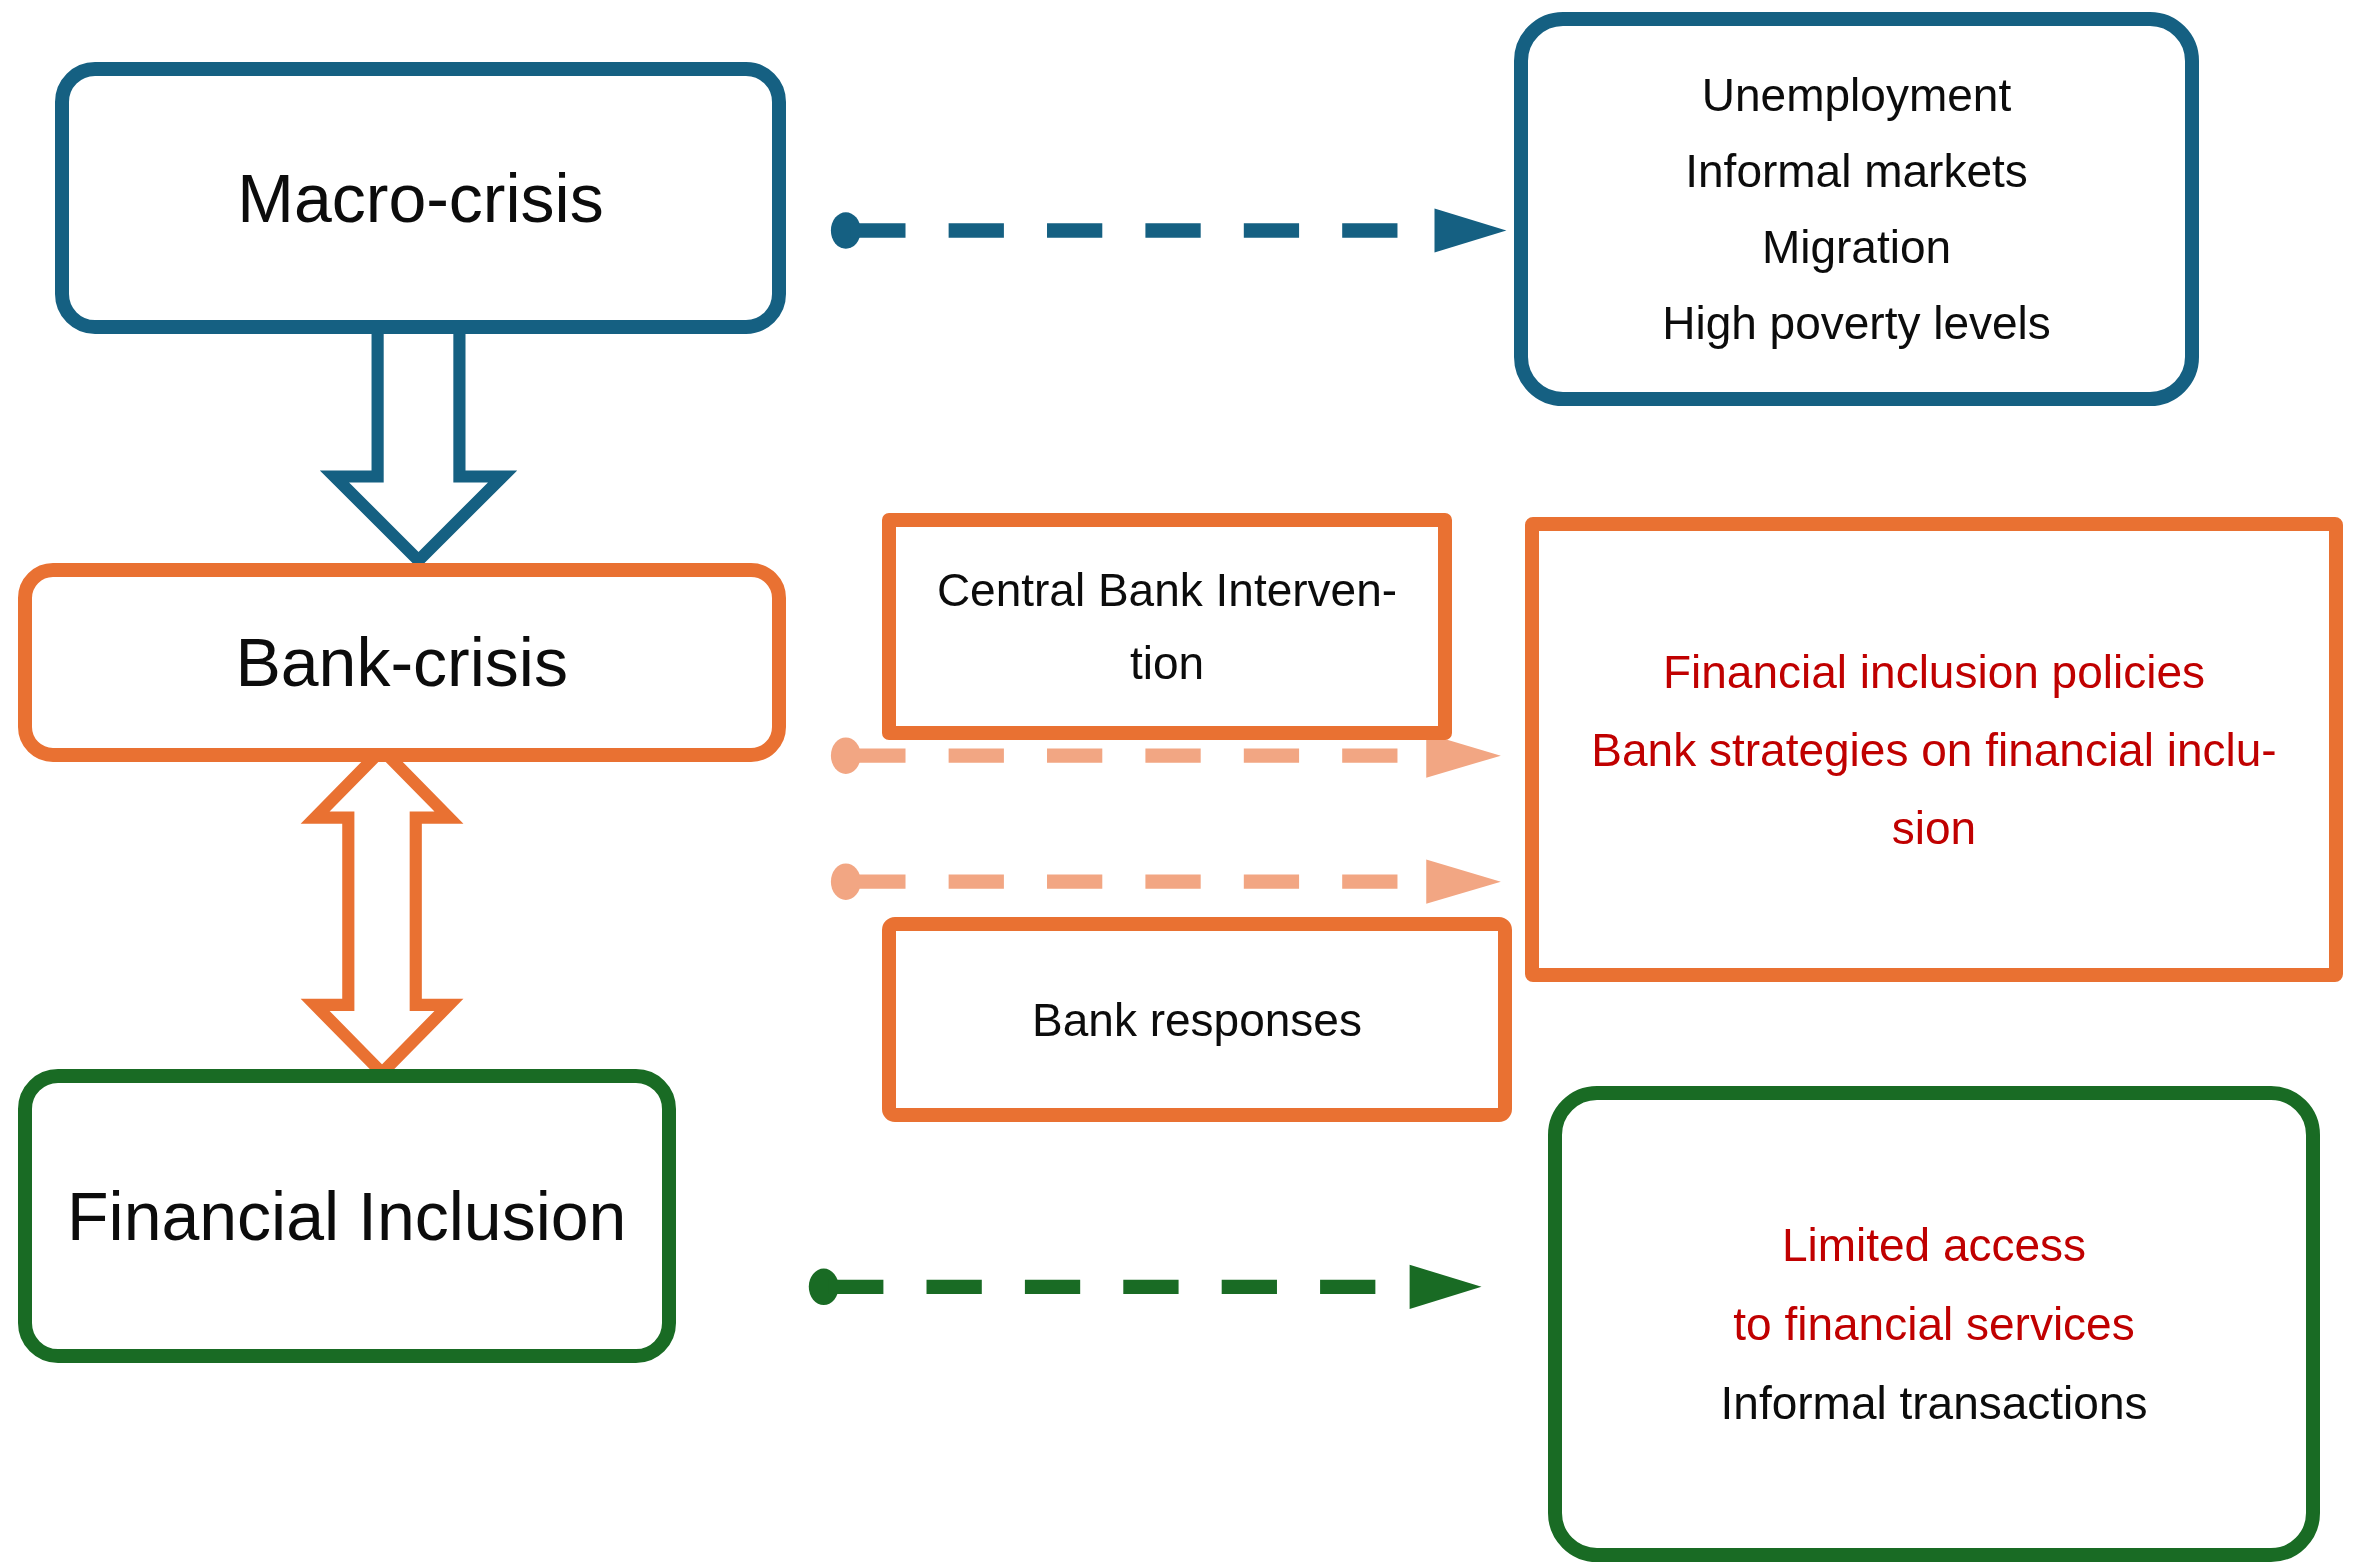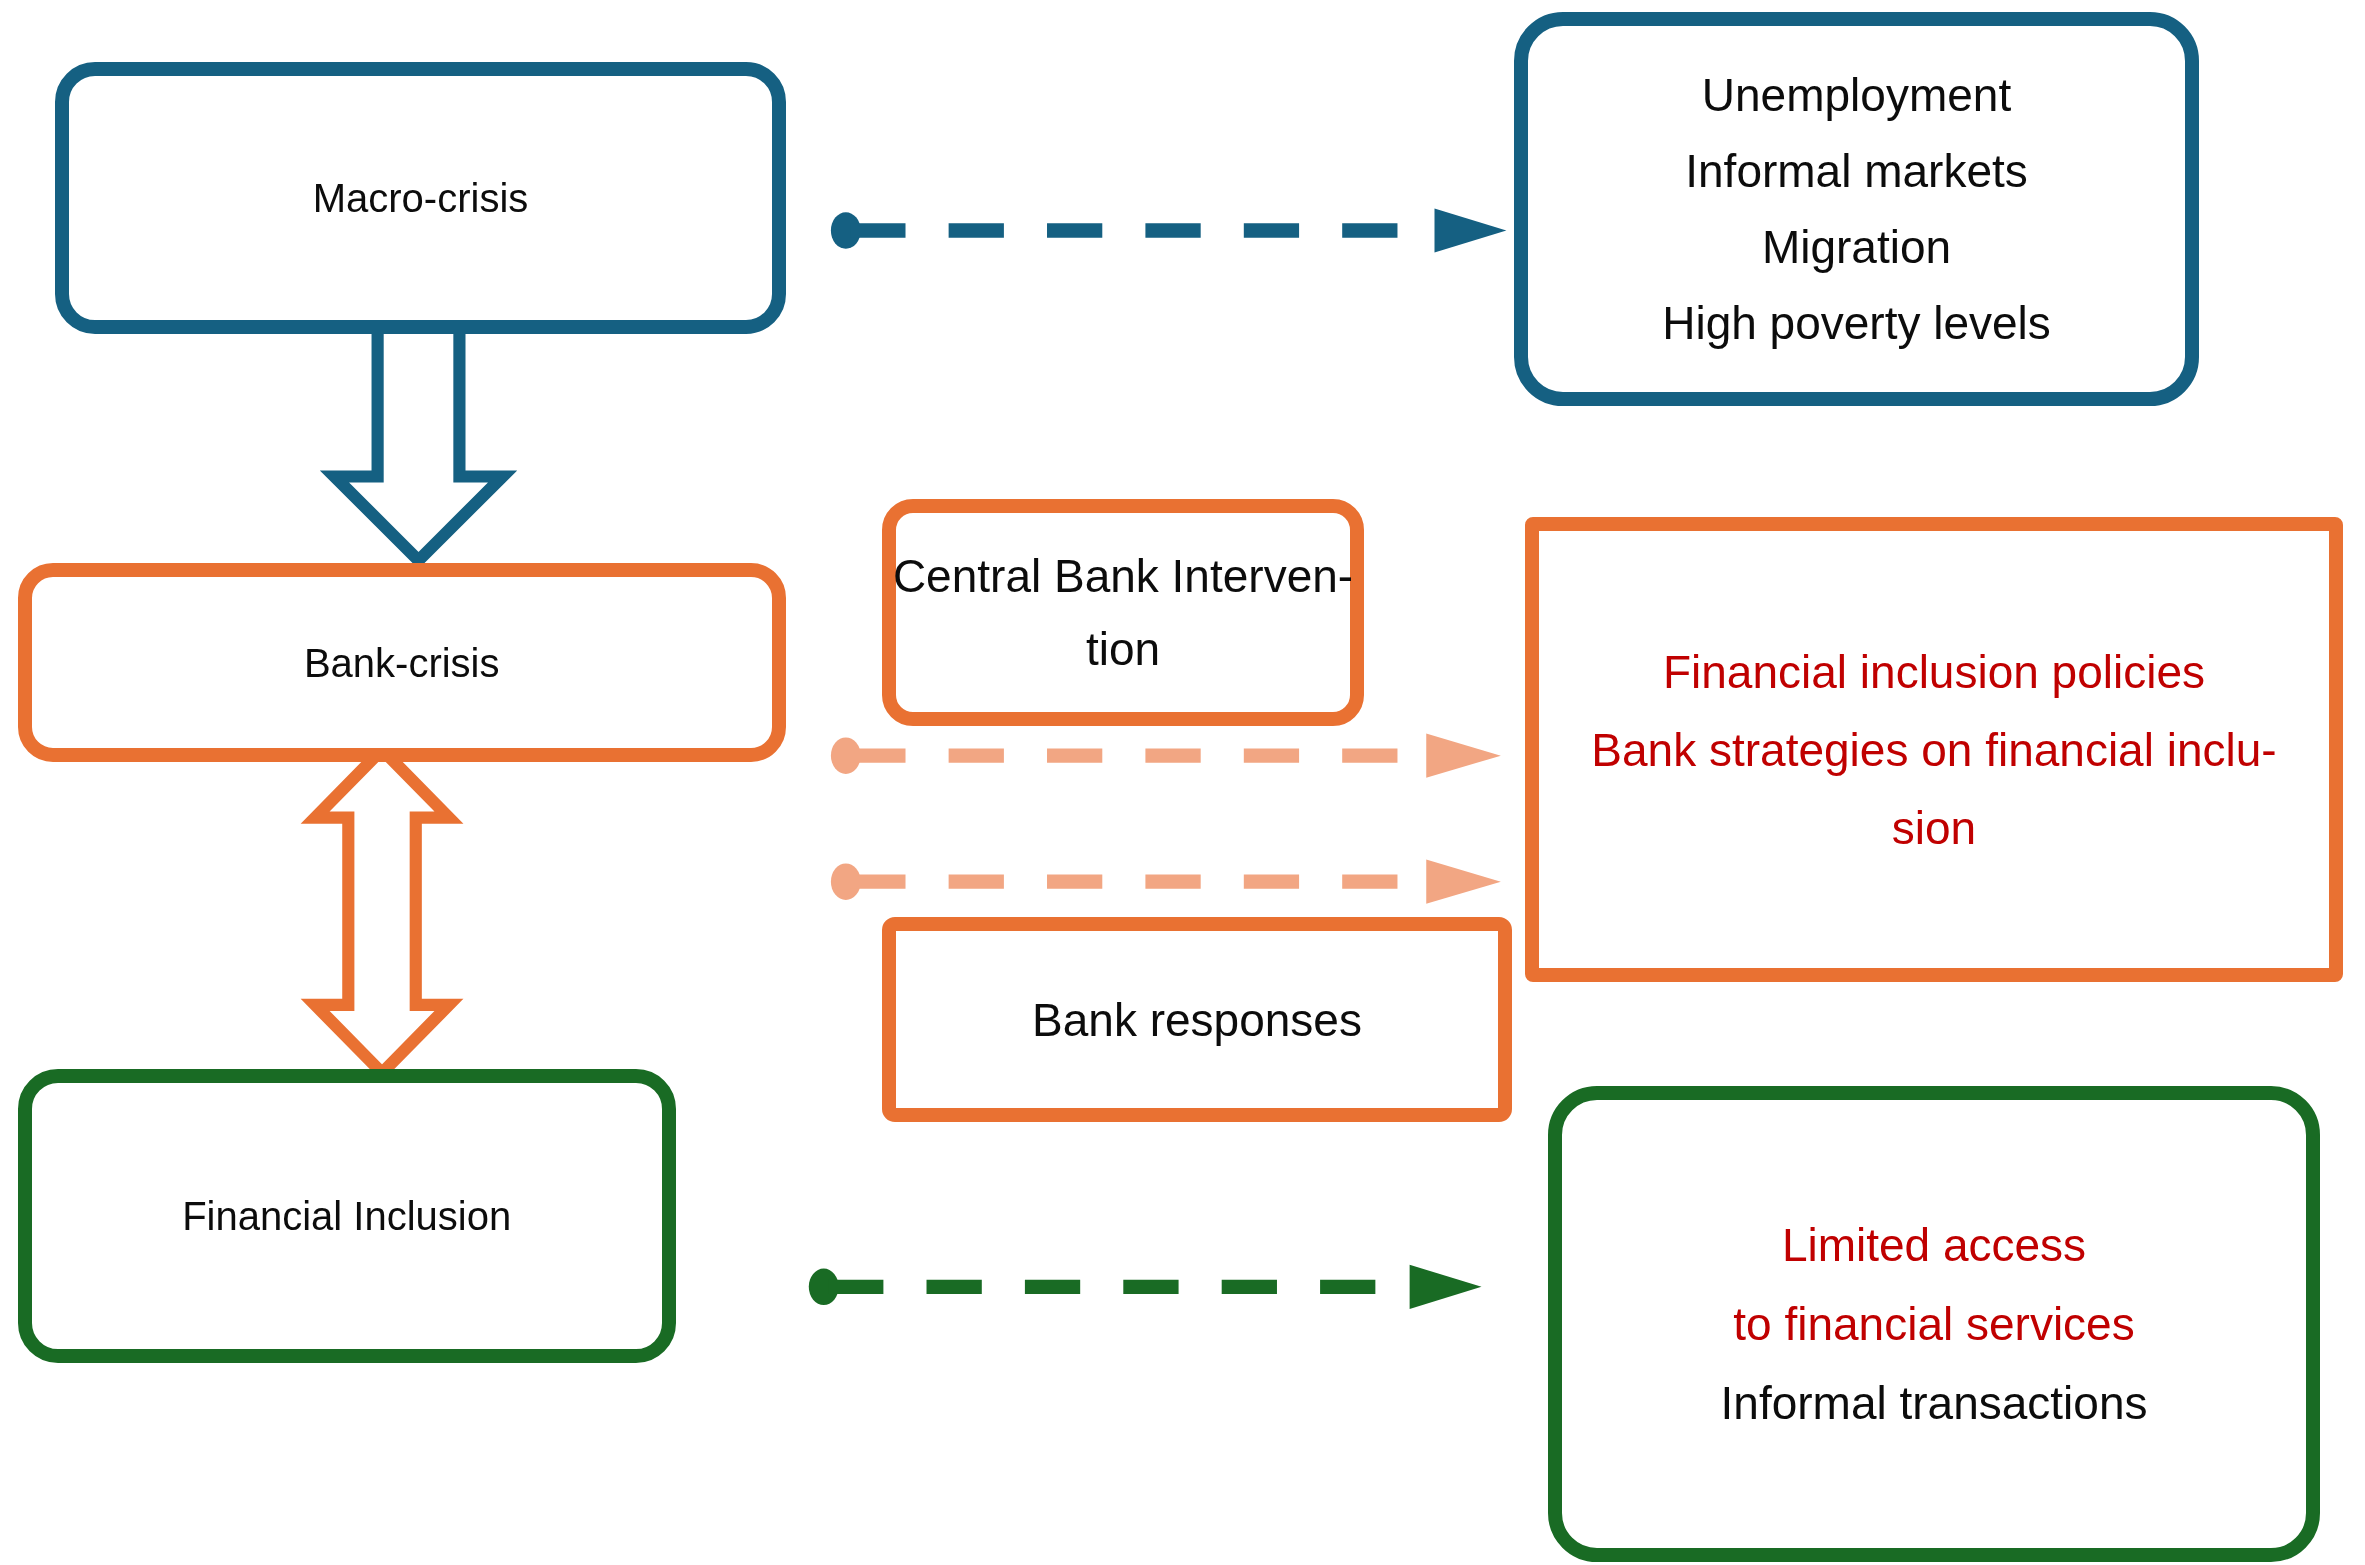--- a/index.html
+++ b/index.html
@@ -30,21 +30,21 @@
     flex-direction: column;
     justify-content: center;
     align-items: center;
     text-align: center;
   }
   .b-teal   { border-color: var(--teal,   #156082); }
   .b-orange { border-color: var(--orange, #E97132); }
   .b-green  { border-color: var(--green,  #196B24); }
 
   .title {
-    font-size: 40px;
+    font-size: 68px;
     color: #0c0c0c;
     white-space: nowrap;
     line-height: 1.25;
   }
   .lines { display: flex; flex-direction: column; align-items: center; }
   .line {
     font-size: 46px;
     color: #0c0c0c;
     white-space: nowrap;
     line-height: inherit;
@@ -120,21 +120,21 @@
       <div class="line">Informal markets</div>
       <div class="line">Migration</div>
       <div class="line">High poverty levels</div>
     </div>
   </div>
 
   <div class="box b-orange" style="left:17.7px; top:563px; width:768px; height:199px; border-radius:35px;">
     <div class="title">Bank-crisis</div>
   </div>
 
-  <div class="box b-orange" style="left:882px; top:499px; width:482px; height:227px; border-radius:31px;">
+  <div class="box b-orange" style="left:882px; top:513px; width:570px; height:227px; border-radius:7px;">
     <div class="lines" style="line-height:73px;">
       <div class="line">Central Bank Interven-</div>
       <div class="line">tion</div>
     </div>
   </div>
 
   <div class="box b-orange" style="left:1525px; top:517px; width:818px; height:465px; border-radius:8px;">
     <div class="lines" style="line-height:78px;">
       <div class="line" style="color: rgb(192, 0, 0);">Financial inclusion policies</div>
       <div class="line" style="color: rgb(192, 0, 0);">Bank strategies on financial inclu-</div>

